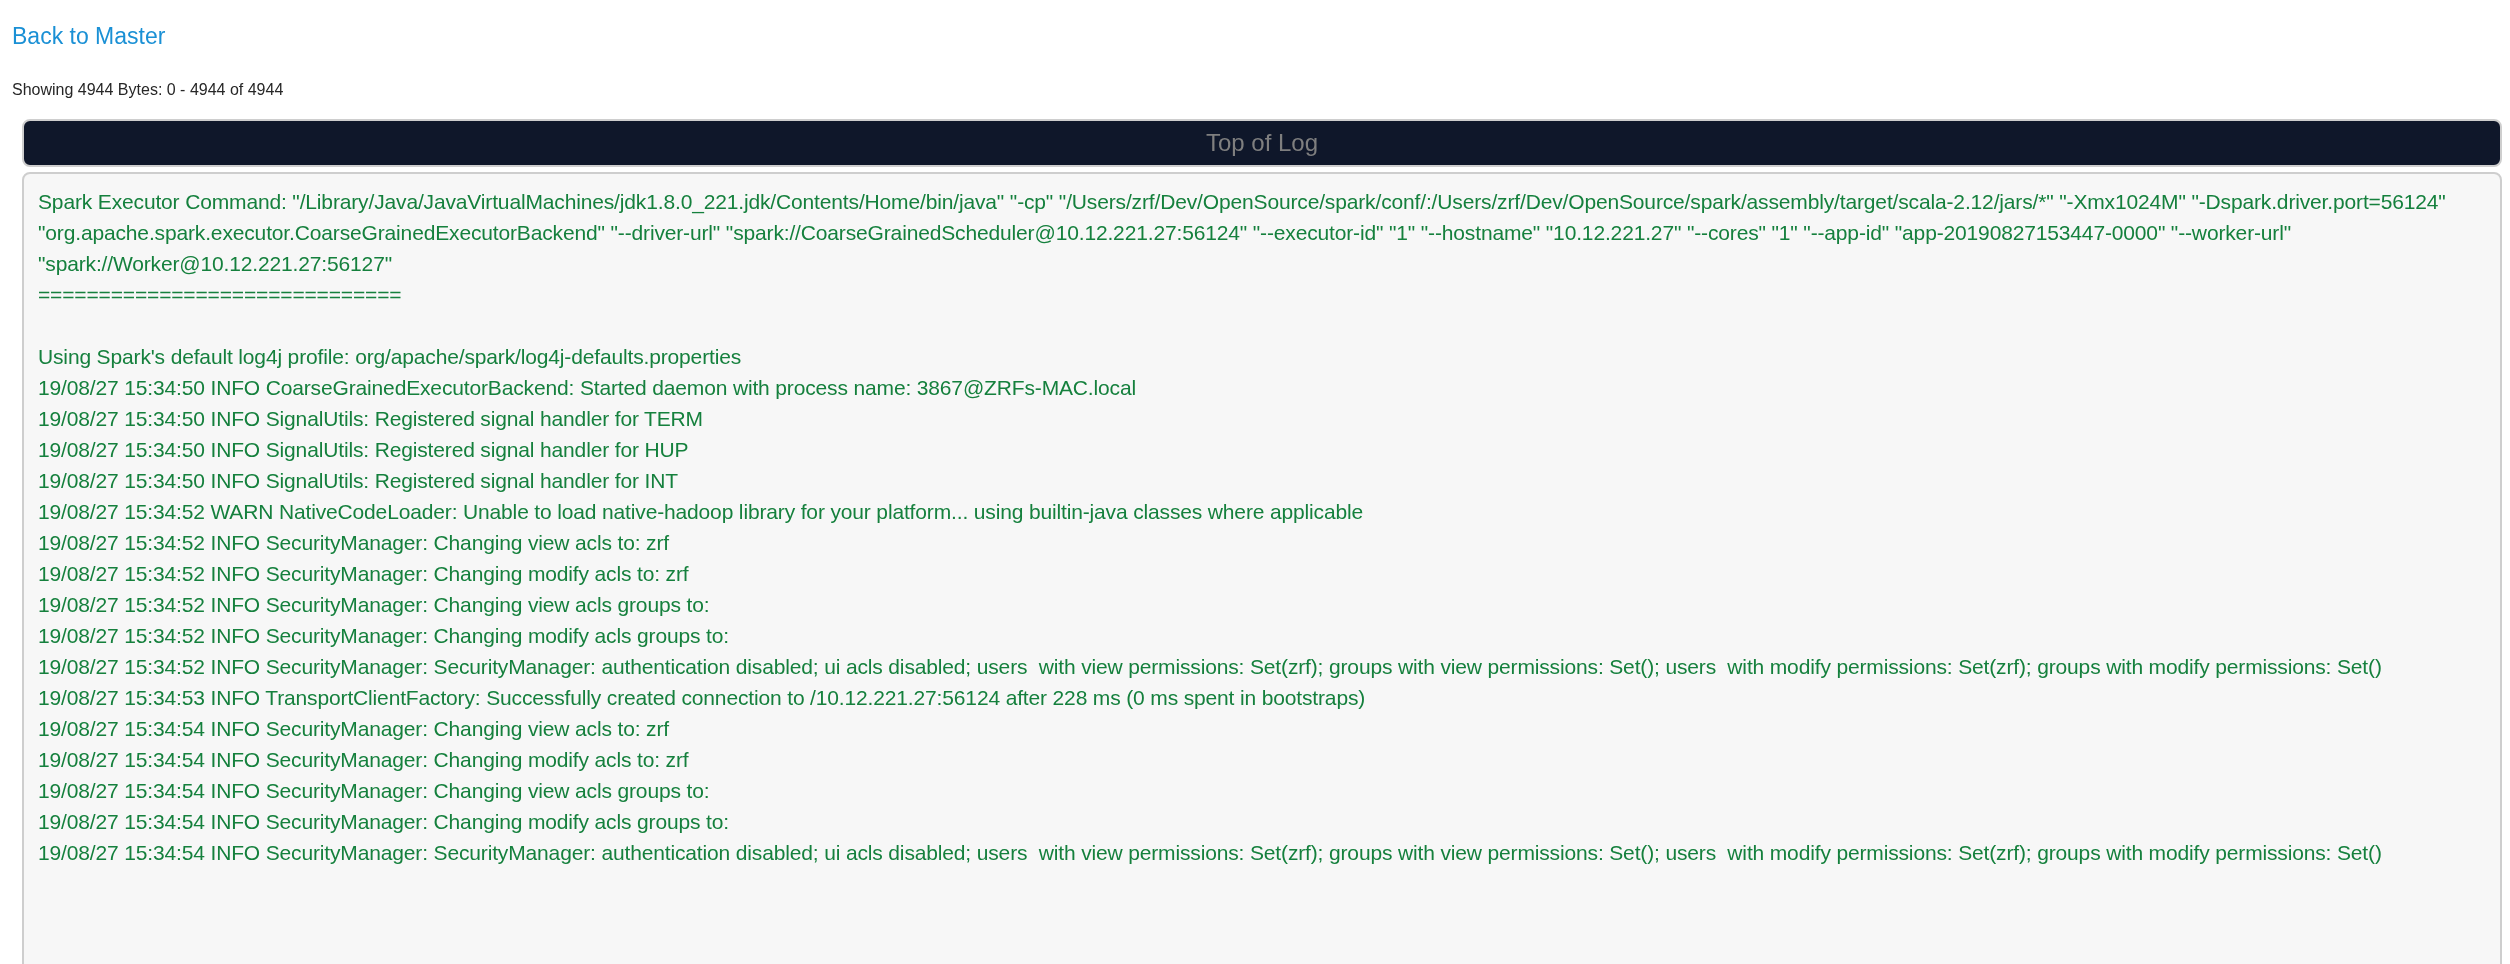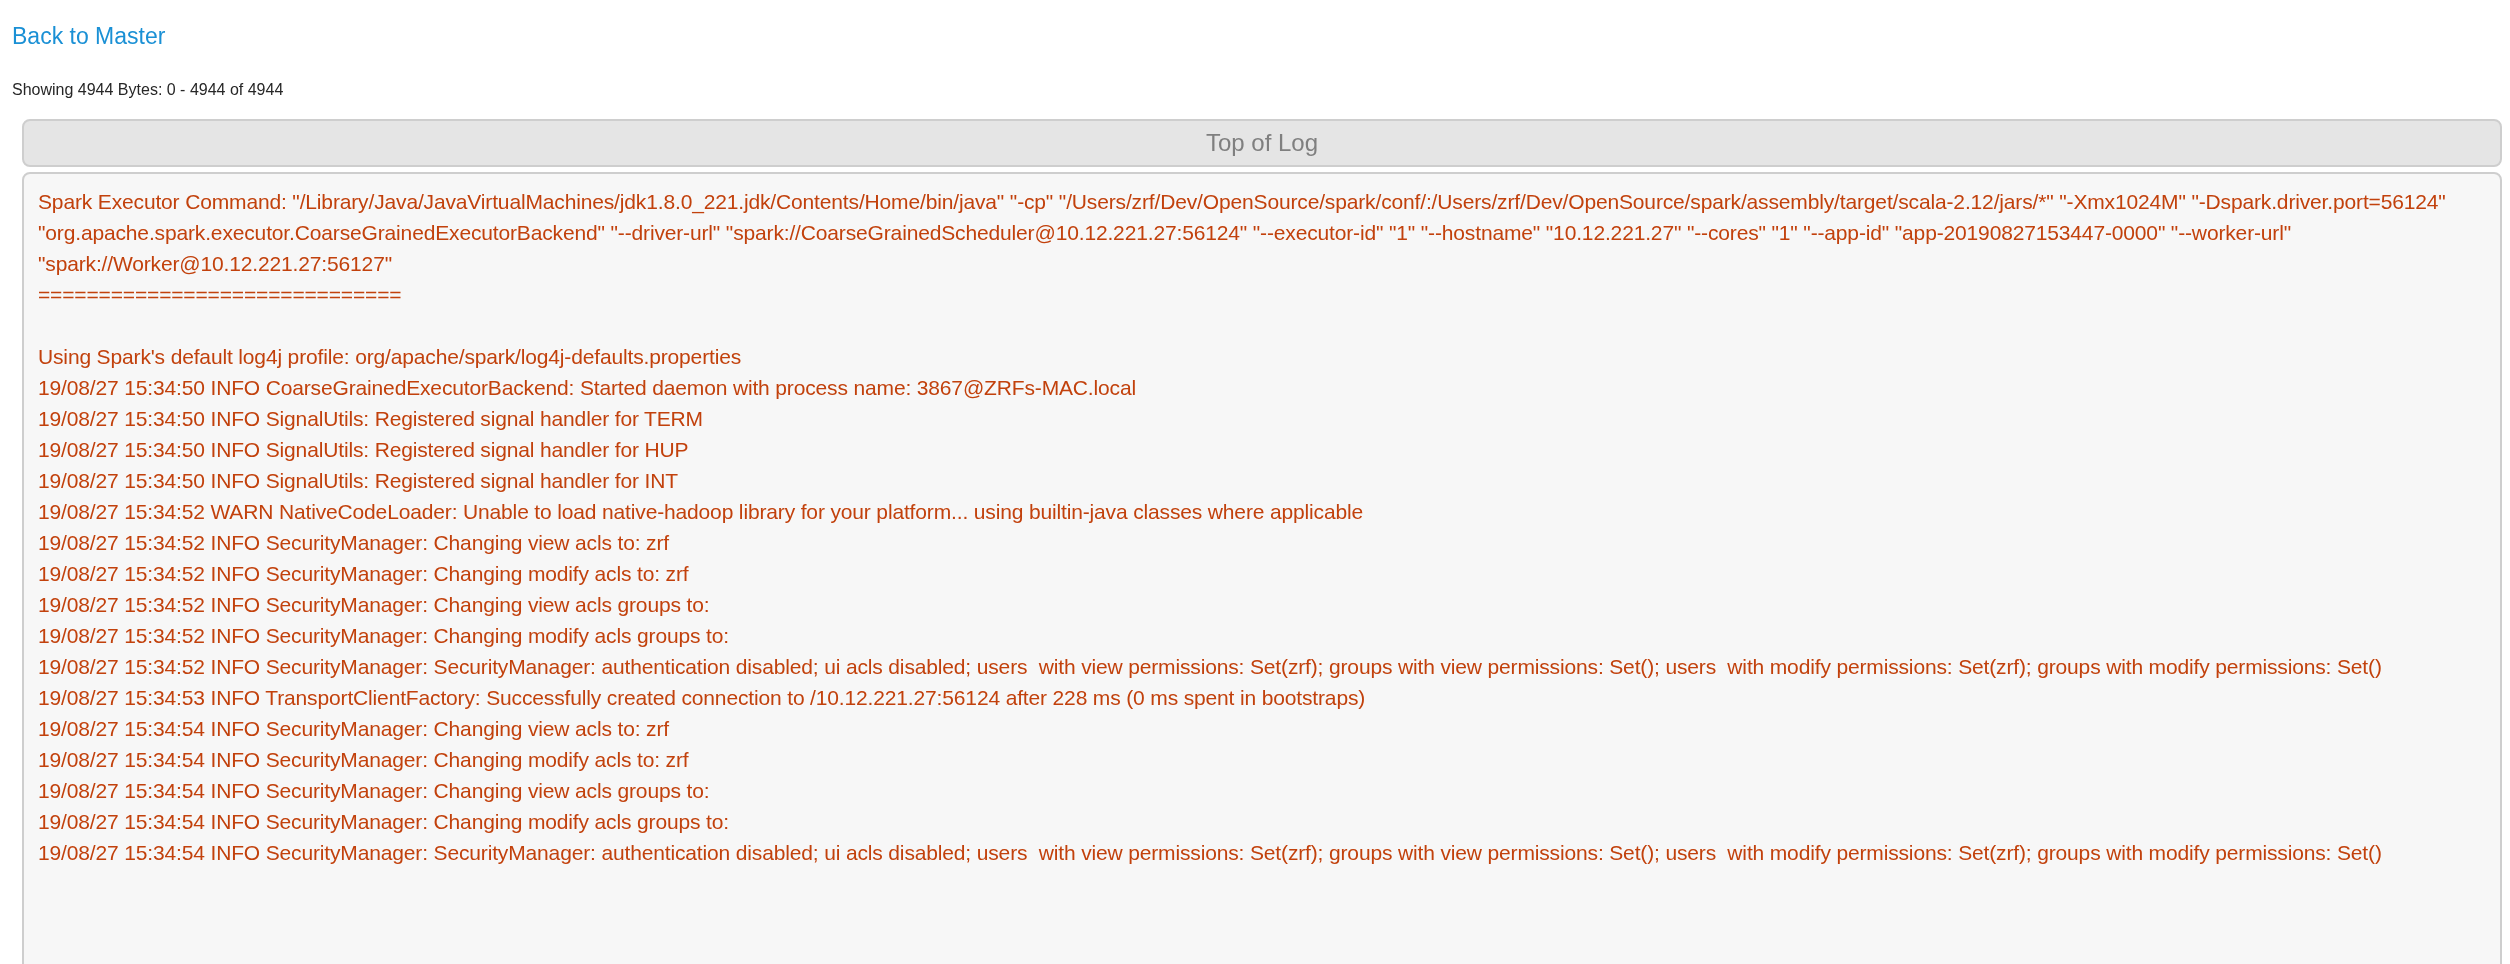--- a/index.html
+++ b/index.html
@@ -31,21 +31,21 @@
     margin: 26px 0 0 8px;
     font-size: 16px;
     line-height: 28px;
     color: #272727;
     font-weight: 400;
   }
   .log-header-bar {
     box-sizing: border-box;
     margin: 15px 12px 5px 18px;
     height: 48px;
-    background: #e5e5e5;
+    background: #0f172a;
     border: 2px solid #cecece;
     border-radius: 8px;
     display: flex;
     align-items: center;
     justify-content: center;
   }
   .log-header-label {
     font-size: 24px;
     color: #7f7f7f;
     font-weight: 400;
@@ -58,21 +58,21 @@
     border: 2px solid #cecece;
     border-radius: 8px;
     padding: 12px 14px 12px 14px;
   }
   .log-text {
     margin: 0;
     font-family: "Liberation Sans", "DejaVu Sans", sans-serif;
     font-size: 21px;
     line-height: 31px;
     letter-spacing: -0.15px;
-    color: #c2410c;
+    color: #15803d;
     white-space: pre-wrap;
     word-wrap: break-word;
   }
 </style>
 </head>
 <body>
 
 <div class="page">
 
   <a class="back-link" href="#">Back to Master</a>

